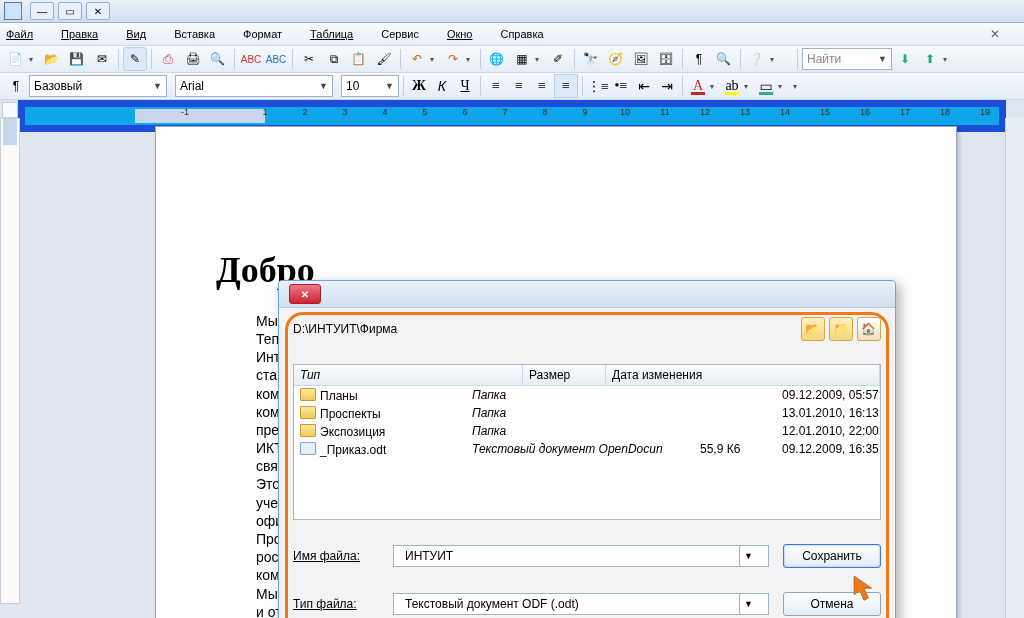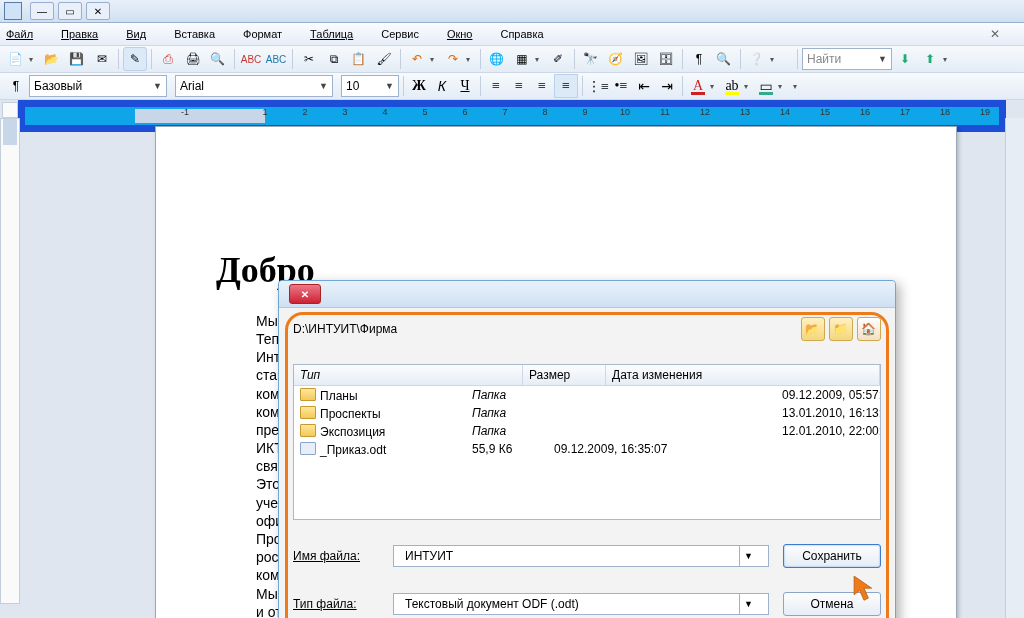--- a/index.html
+++ b/index.html
@@ -386,20 +386,21 @@
               <div class="col-date">13.01.2010, 16:13:24</div>
             </div>
             <div class="frow">
               <div class="col-name"><span class="ficon "></span>Экспозиция</div>
               <div class="col-type">Папка</div>
               <div class="col-size"></div>
               <div class="col-date">12.01.2010, 22:00:03</div>
             </div>
             <div class="frow">
               <div class="col-name"><span class="ficon doc"></span>_Приказ.odt</div>
+              <div class="col-type">Текстовый документ OpenDocun</div>
               <div class="col-size">55,9 К6</div>
               <div class="col-date">09.12.2009, 16:35:07</div>
             </div>
           </div>
       </div>
 
       <div class="form-row">
         <span class="label"><span class="u">Имя файла:</span></span>
         <span class="input">
           <span>ИНТУИТ</span>

